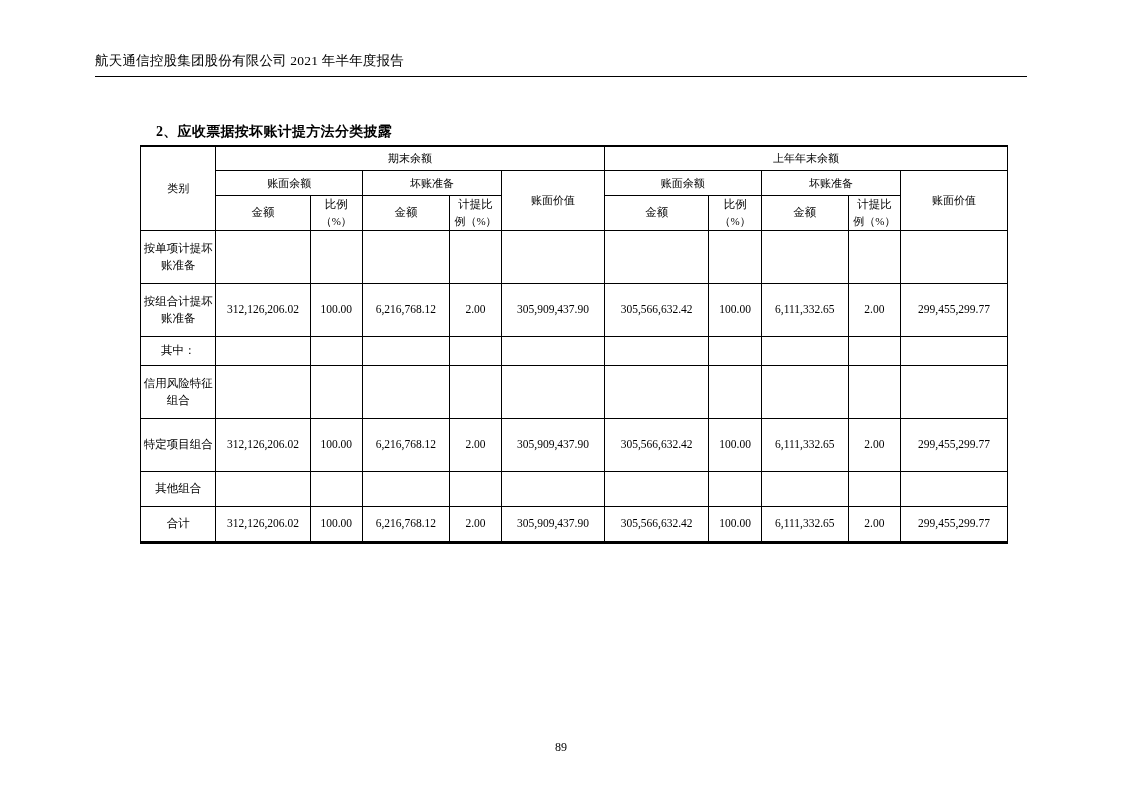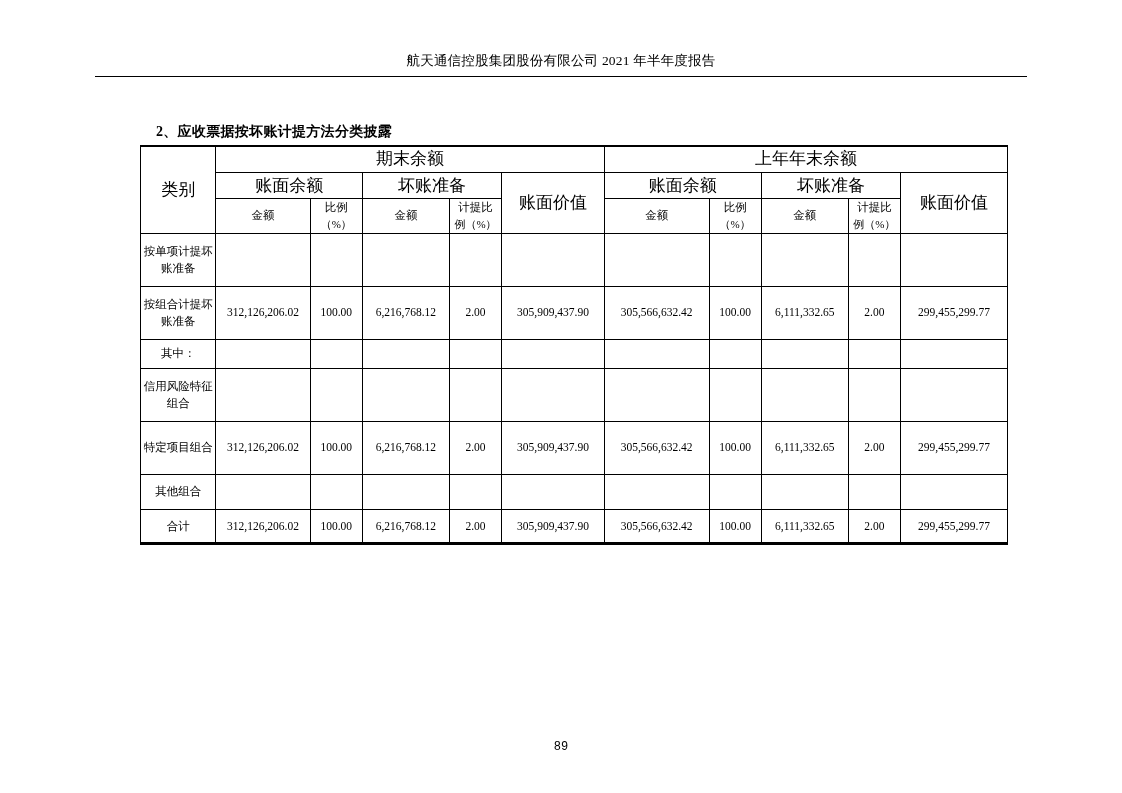--- a/index.html
+++ b/index.html
@@ -20,21 +20,20 @@
     width: 1122px;
     height: 793px;
     box-sizing: border-box;
   }
   
   .page-header {
     position: absolute;
     top: 52px;
     left: 95px;
     width: 932px;
-    text-align: center;
     font-size: 13.5px;
     letter-spacing: 0.2px;
   }
   .header-rule {
     position: absolute;
     top: 76px;
     left: 95px;
     width: 932px;
     height: 0;
     border-top: 1px solid #000;
@@ -72,21 +71,21 @@
   
   .rule-top, .rule-bottom {
     position: absolute;
     left: 140px;
     width: 868px;
     height: 0;
     border-top: 2px solid #000;
   }
   .rule-top { top: 145px; }
 
-  .hdr-cell { height: 24px; font-size: 17px; }
+  .hdr-cell { height: 24px; font-size: 11px; }
   .hdr-cell2 { height: 26px; }
   .hdr-unit { font-size: 11px; }
   .cat-cell {
     text-align: left;
     padding-left: 6px;
     font-size: 11.5px;
     margin-top: 32px;
   }
   .row-tall td { height: 52px; }
   .row-mid td { height: 34px; }
@@ -98,21 +97,20 @@
   
 
   
   .page-number {
     position: absolute;
     top: 740px;
     left: 0;
     width: 1122px;
     text-align: center;
     font-size: 12px;
-    font-family: Liberation Mono, monospace;
   }
 </style>
 </head>
 <body>
 
 <div class="page">
 
   <div class="page-header">航天通信控股集团股份有限公司 2021 年半年度报告</div>
   <div class="header-rule"></div>
 

